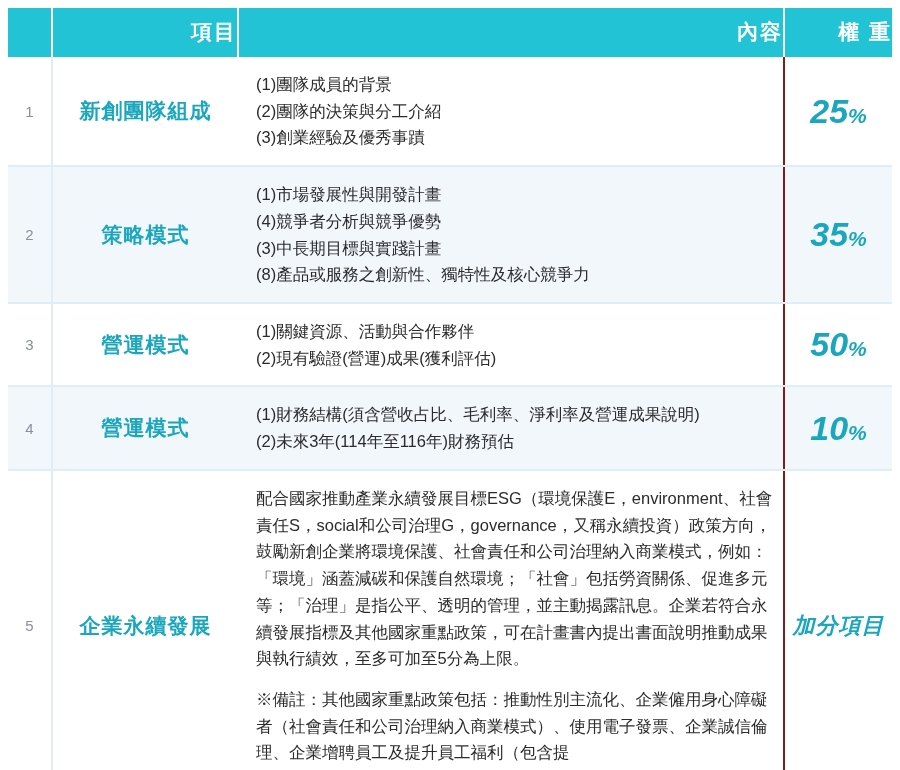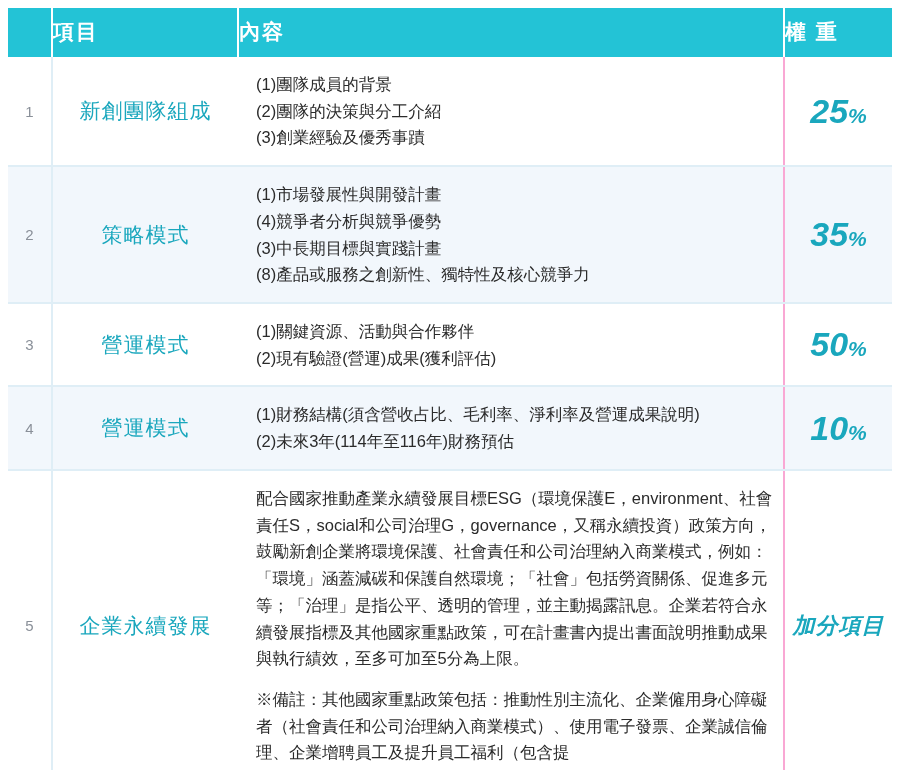--- a/index.html
+++ b/index.html
@@ -30,21 +30,21 @@
   .table col.c-item { width: 186px; }
   .table col.c-content { width: 546px; }
   .table col.c-weight { width: 108px; }
 
   thead th {
     background: #23c3d6;
     color: #ffffff;
     font-size: 21px;
     font-weight: bold;
     letter-spacing: 2px;
-    text-align: left;
+    text-align: right;
     padding: 10px 0 11px 0;
     border: none;
   }
   thead th.blank {
     background: #23c3d6;
   }
   thead th.sep {
     border-left: 2px solid #ffffff;
   }
 
@@ -59,38 +59,38 @@
   td.num {
     text-align: center;
     color: #8a9099;
     font-size: 15px;
     border-right: 2px solid #dfeef6;
   }
   td.item {
     text-align: center;
     color: #1aa7bd;
     font-size: 21px;
-    font-weight: normal;
+    font-weight: bold;
     letter-spacing: 1px;
     padding: 8px 9px;
   }
   td.content {
     color: #2b2b2b;
     font-size: 16.5px;
     line-height: 1.62;
     padding: 14px 10px 14px 18px;
     text-align: left;
   }
   td.weight {
     text-align: center;
     color: #1aa7bd;
     font-size: 34px;
     font-weight: bold;
     font-style: italic;
-    border-left: 2px solid #f9a8d4;
+    border-left: 2px solid #7f1d1d;
     white-space: nowrap;
   }
   td.weight .pct {
     font-size: 21px;
     font-style: italic;
     font-weight: bold;
   }
   td.weight.bonus {
     font-size: 22px;
     font-style: italic;

